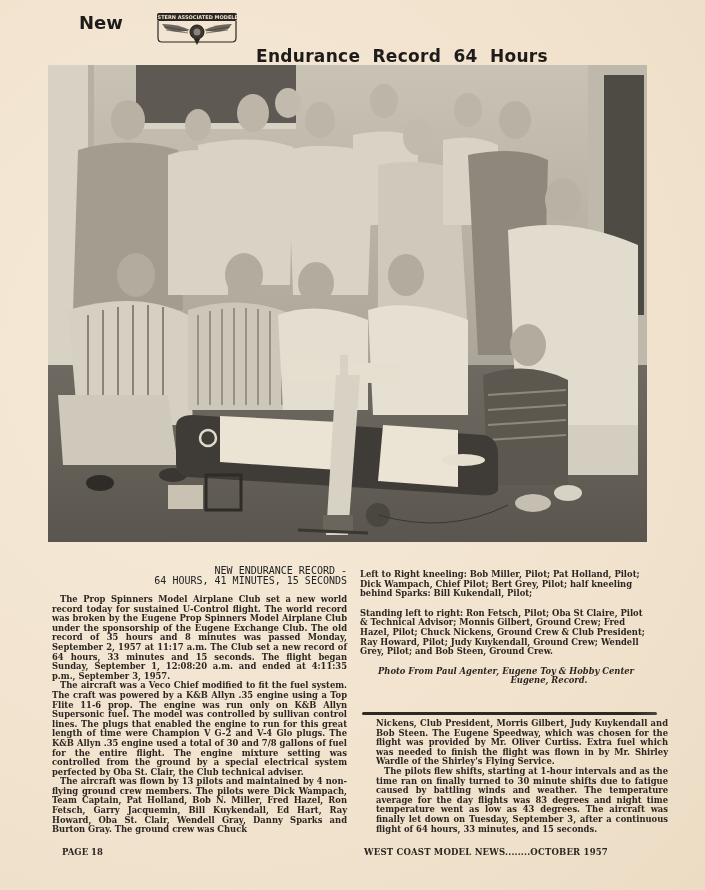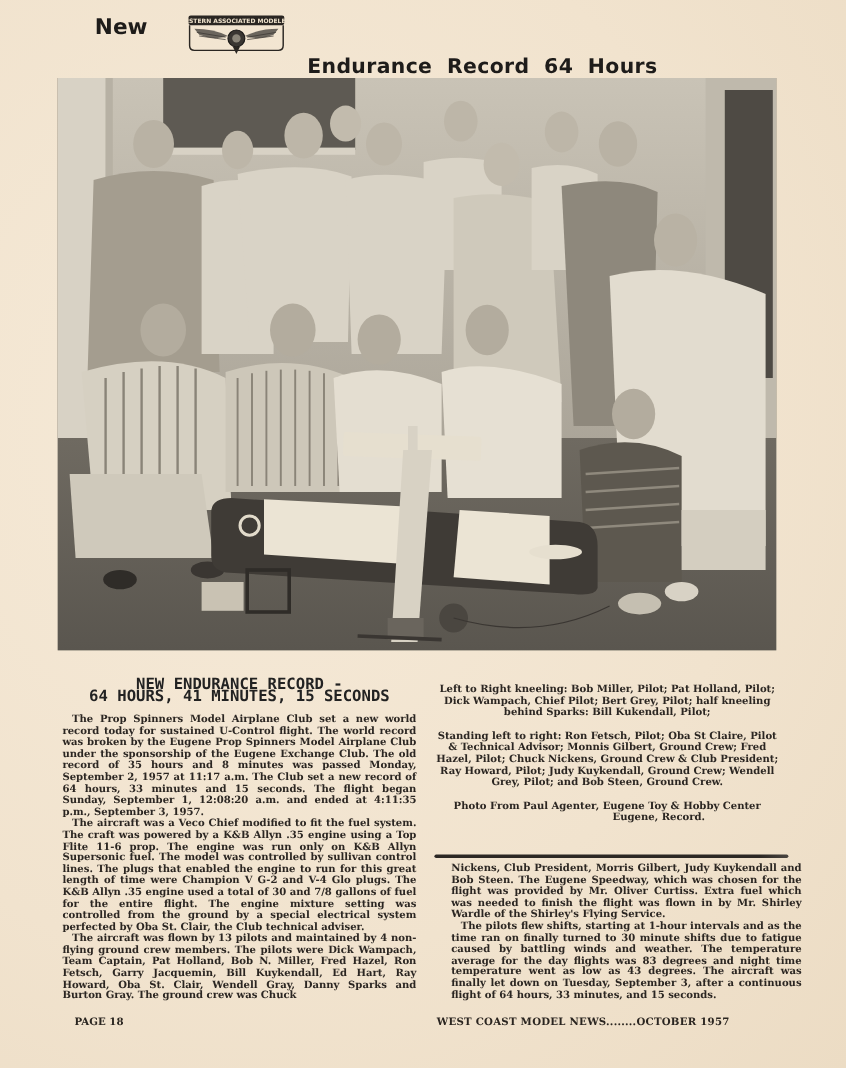--- a/index.html
+++ b/index.html
@@ -28,25 +28,25 @@
     overflow: hidden;
   }
   .photo svg { display: block; }
 
   .col-text {
     position: absolute; font-size: 8.4px; line-height: 9.6px; font-weight: bold;
     color: #2b2622; text-align: justify;
   }
   .left-col { left: 52px; top: 566px; width: 295px; }
   .right-col { left: 360px; top: 570px; width: 292px; }
-  .heading-block { font-family: "DejaVu Sans Mono", monospace; font-weight: bold; font-size: 13px; line-height: 10px; text-align: center; color: #222; margin-bottom: 9px; }
+  .heading-block { font-family: "DejaVu Sans Mono", monospace; font-weight: normal; font-size: 10px; line-height: 10px; text-align: right; color: #222; margin-bottom: 9px; }
   .para { text-indent: 8px; }
-  .para.noindent { text-indent: 0; text-align: center; }
+  .para.noindent { text-indent: 0; text-align: left; }
   .spacer { height: 10px; }
-  .credit { text-align: center; margin-top: 10px; }
+  .credit { text-align: center; margin-top: 10px; font-style: italic; }
   .rule {
     position: absolute; left: 362px; top: 712px; width: 295px; height: 3px;
     background: linear-gradient(to right, #2c2824 0%, #2c2824 92%, #4a4540 100%);
     border-radius: 2px;
   }
   .right-col2 { left: 376px; top: 719px; width: 292px; }
   .footer {
     position: absolute; top: 847px; font-family: "DejaVu Serif", serif; font-size: 8.5px; font-weight: bold; color: #2a2520;
   }
   .footer.left { left: 62px; }

